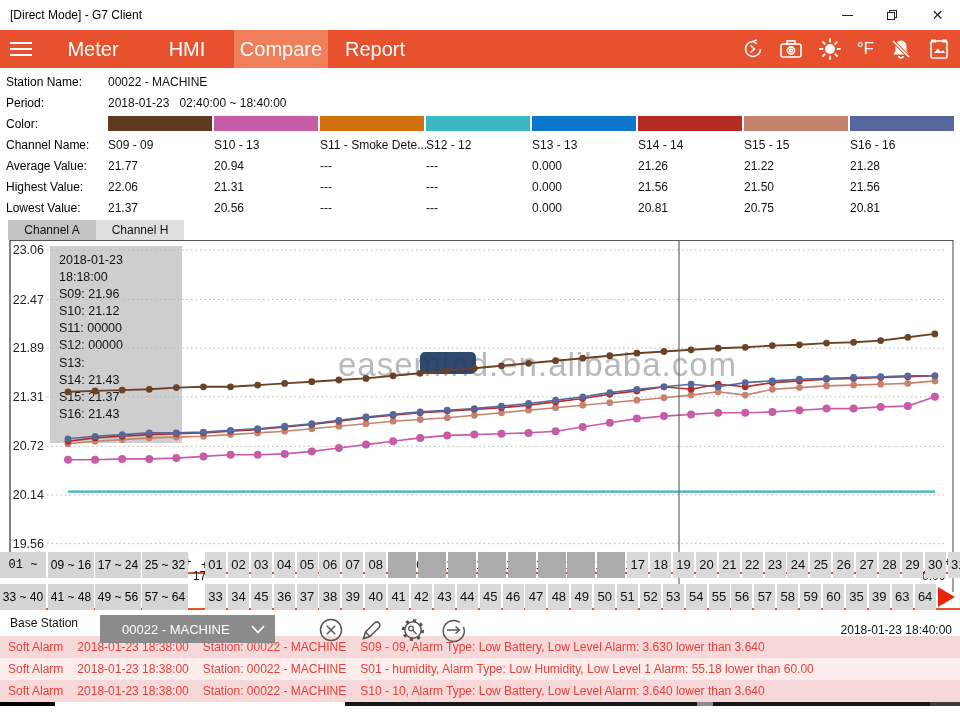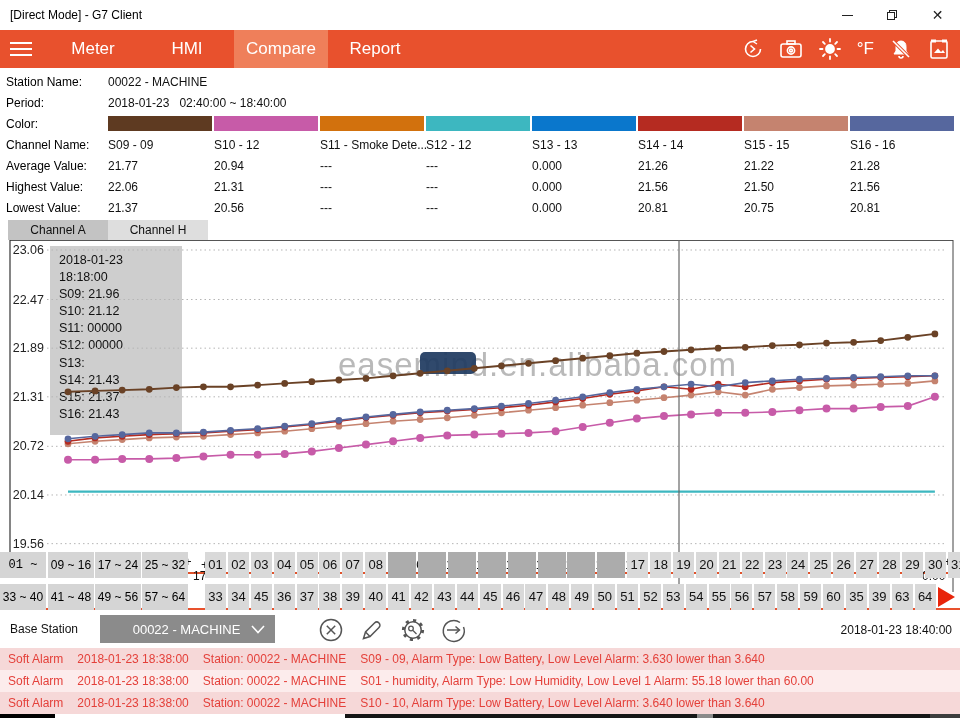--- a/index.html
+++ b/index.html
@@ -14,61 +14,61 @@
   .min-glyph { width:11px; height:1px; background:#222; display:block; }
   .restore-glyph { position:relative; width:11px; height:11px; }
   .restore-glyph .r1 { position:absolute; left:2px; top:0; width:8px; height:8px; border:1px solid #222; background:#fff;}
   .restore-glyph .r2 { position:absolute; left:0; top:2px; width:8px; height:8px; border:1px solid #222; background:#fff;}
   .close-glyph { font-size:14px; line-height:1; }
 
   
   .navbar { height:38px; background:#e8512d; display:flex; align-items:stretch; color:#fff; }
   .hamburger { width:46px; display:flex; flex-direction:column; justify-content:center; gap:4px; padding-left:10px; }
   .hamburger span { width:22px; height:2px; background:#fff; display:block; }
-  .nav-item { width:94px; text-align:center; line-height:38px; font-size:17px; }
+  .nav-item { width:94px; text-align:center; line-height:38px; font-size:20px; }
   .nav-item.active { background:#ef7f5a; }
   .nav-icons { margin-left:auto; display:flex; align-items:center; gap:15px; padding-right:10px; }
   .nav-icons svg { display:block; }
   .unit-label { font-size:17px; }
 
   
   .info { padding-top:3px; }
   .info-row { display:flex; height:21px; align-items:center; }
   .info-label { width:108px; padding-left:6px; color:#000; }
   .info-value { white-space:pre; }
   .cell { width:106px; overflow:hidden; white-space:nowrap; }
   .swatch-row { display:flex; height:21px; align-items:center; }
   .swatch { width:104px; height:15px; margin-right:2px; }
 
   
   .tabs { height:22px; padding-left:8px; display:flex; align-items:flex-end; }
-  .tab { width:100px; height:20px; line-height:20px; text-align:center; background:#dedede; }
+  .tab { width:88px; height:20px; line-height:20px; text-align:center; background:#dedede; }
   .tab.active { background:#c3c3c3; }
 
   
   .chart-section { position:relative; height:370px; border-bottom:2px solid #e8512d; background:#fff; }
   .tooltip { position:absolute; left:50px; top:6px; width:132px; background:rgba(202,202,202,0.92);
-    padding:6px 9px 12px 9px; line-height:17.1px; font-size:12.5px; color:#111; z-index:1; }
+    padding:6px 9px 20px 9px; line-height:17.1px; font-size:12.5px; color:#111; z-index:1; }
   .watermark { position:absolute; left:338px; top:106px; font-size:33px; letter-spacing:1px;
     color:#a8a8a8; opacity:.8; z-index:0; }
   .wm-pill { position:absolute; left:420px; top:112px; width:56px; height:22px; background:#1e3a5f;
     border-radius:5px; opacity:.92; z-index:1; }
   #plot-svg { position:absolute; left:0; top:0; z-index:2; }
   .range-btn { position:absolute; width:46px; height:26px; background:#d5d5d5; text-align:center;
     line-height:26px; z-index:3; color:#000; }
   .num-grid-row { position:absolute; left:205px; display:flex; gap:1.9px; z-index:3; }
   .num-cell { width:21px; height:26px; background:#d9d9d9; text-align:center; line-height:26px; font-size:13px; }
   .num-cell.sel { background:#acacac;padding-left:28px; }
   .axis-frag { position:absolute; z-index:2; color:#111; }
   .axis-line-orange { position:absolute; left:186px; right:3px; top:332px; height:2px; background:#e0512a; z-index:2; }
   .next-arrow { position:absolute; left:938px; top:347px; width:0; height:0; z-index:4;
     border-left:17px solid #e8250b; border-top:10px solid transparent; border-bottom:10px solid transparent; }
 
   
-  .footer { height:38px; position:relative; display:flex; align-items:center; background:#fff;text-align:center; }
+  .footer { height:26px; position:relative; display:flex; align-items:center; background:#fff; }
   .base-label { padding-left:10px; }
   .base-select { position:absolute; left:100px; top:5px; width:175px; height:28px; background:#8b8b8b;
     color:#fff; display:flex; align-items:center; font-size:13px; }
   .base-select .val { padding-left:22px; flex:1; }
   .base-select svg { margin-right:10px; }
   .footer-icons { position:absolute; left:318px; top:7px; display:flex; gap:15px; }
   .footer-icons svg { display:block; }
   .footer-time { position:absolute; right:8px; top:13px; }
 
   
@@ -172,21 +172,21 @@
         <span class="swatch" style="background: rgb(10, 119, 204);"></span>
         <span class="swatch" style="background: rgb(181, 43, 33);"></span>
         <span class="swatch" style="background: rgb(197, 131, 111);"></span>
         <span class="swatch" style="background: rgb(86, 103, 158);"></span>
       </span>
   </div>
   <div class="info-row">
     <span class="info-label">Channel Name:</span>
     <span id="ch-names" style="display:flex">
         <span class="cell">S09 - 09</span>
-        <span class="cell">S10 - 12</span>
+        <span class="cell">S10 - 13</span>
         <span class="cell">S11 - Smoke Dete...</span>
         <span class="cell">S12 - 12</span>
         <span class="cell">S13 - 13</span>
         <span class="cell">S14 - 14</span>
         <span class="cell">S15 - 15</span>
         <span class="cell">S16 - 16</span>
       </span>
   </div>
   <div class="info-row">
     <span class="info-label">Average Value:</span>

